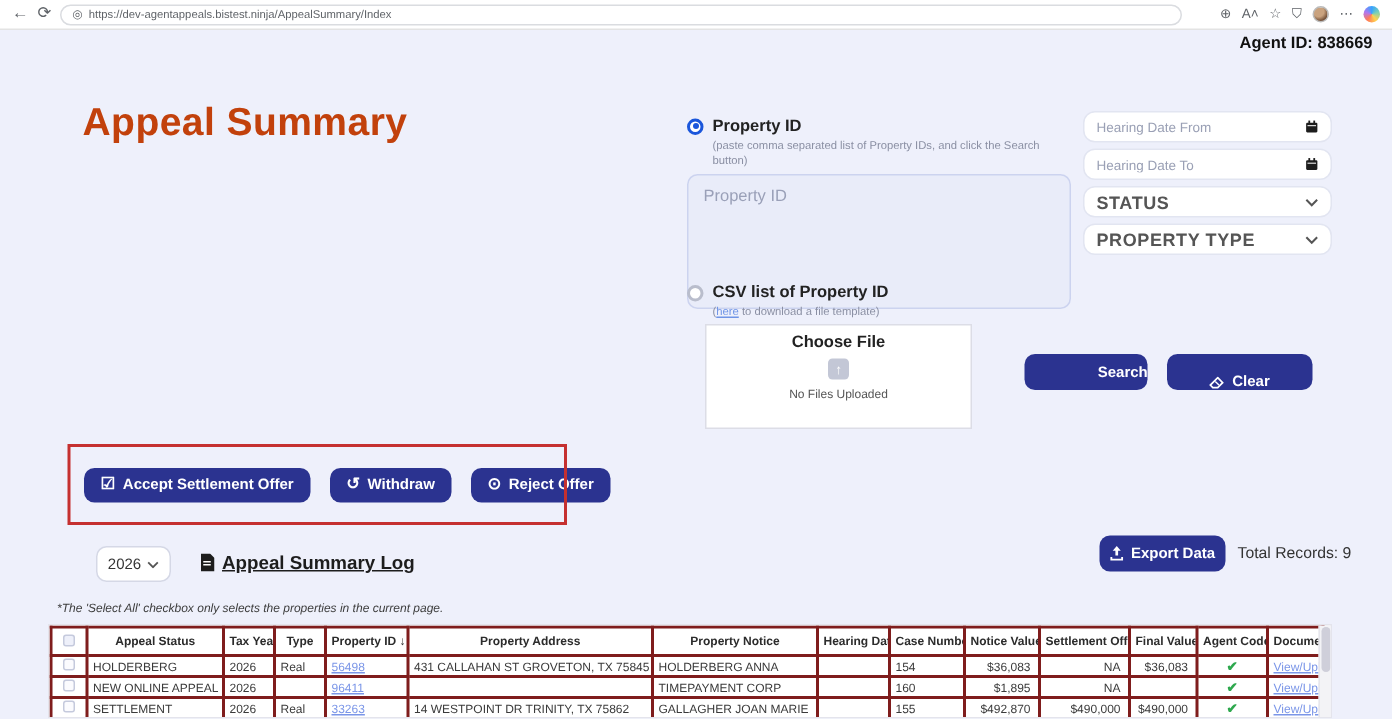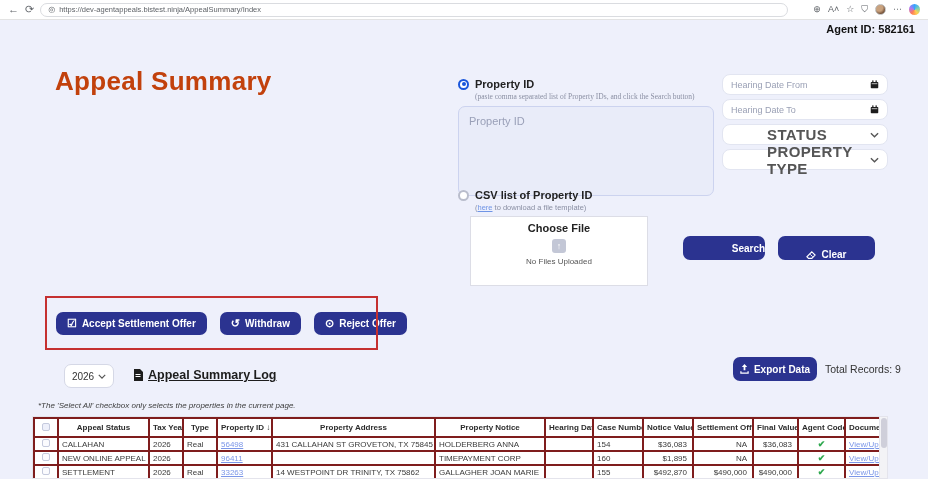--- a/index.html
+++ b/index.html
@@ -34,21 +34,21 @@
   .agent-id{ position:absolute; top:23px; right:13px; font-size:11px; font-weight:bold; color:#111;}
   .page-title{ position:absolute; top:66px; left:55px; font-size:26px; font-weight:bold; color:#c2410c; letter-spacing:0.3px;}
   
   .center-col{ position:absolute; left:458px; top:78px; width:256px;}
   .radio-row{ display:flex; align-items:center; gap:6px;}
   .radio-on{ width:11px; height:11px; border-radius:50%; border:2px solid #1a56db; background:#fff;
     display:flex; align-items:center; justify-content:center; flex:none; cursor:pointer;}
   .radio-on i{ width:4px; height:4px; border-radius:50%; background:#1a56db; display:block;}
   .radio-off{ width:11px; height:11px; border-radius:50%; border:2px solid #b9bdcc; background:#fff; flex:none; cursor:pointer;}
   .radio-label{ font-size:11px; font-weight:bold; color:#222;}
-  .hint{ font-size:7.5px; color:#8a8fa3; margin:2px 0 4px 17px; line-height:1.35; width:225px;font-family:Liberation Serif, serif;}
+  .hint{ font-size:7.5px; color:#8a8fa3; margin:2px 0 4px 17px; line-height:1.35; width:225px;}
   .pid-textarea{
     width:256px; height:90px; resize:none;
     background:#e9ecf9; border:1px solid #ccd3ef; border-radius:7px;
     padding:8px 10px; font-size:11px; color:#333;
     font-family:"Liberation Sans",sans-serif;
   }
   .pid-textarea::placeholder{ color:#9aa0b8;}
   .csv-block{ position:absolute; left:458px; top:189px; width:256px;}
   .csv-hint{ font-size:7.5px; margin:2px 0 4px 17px; color:#8a8fa3;}
   .csv-hint a{ color:#6f94e6; text-decoration:underline; cursor:pointer;}
@@ -62,21 +62,21 @@
   .no-files{ font-size:8px; color:#555; margin-top:4px;}
   
   .right-col{ position:absolute; left:722px; top:74px; width:166px; display:flex; flex-direction:column; gap:4px;}
   .field{
     height:21px; background:#fff; border:1px solid #e2e5f1; border-radius:8px;
     display:flex; align-items:center; padding:0 8px; gap:4px; cursor:pointer;
   }
   .field input{ border:0; outline:0; flex:1; font-size:9px; color:#444; background:transparent;
     font-family:"Liberation Sans",sans-serif; min-width:0;}
   .field input::placeholder{ color:#9aa0b5;}
-  .field .flabel{ flex:1; font-size:15px; font-weight:bold; color:#555; letter-spacing:0.4px;margin-left:36px;}
+  .field .flabel{ flex:1; font-size:12px; font-weight:bold; color:#555; letter-spacing:0.4px;}
   .cal-icon, .chev{ flex:none; }
   
   .btn{
     background:#2b3390; color:#fff; border:0; border-radius:7px;
     font-weight:bold; font-family:"Liberation Sans",sans-serif;
     display:inline-flex; align-items:center; justify-content:center; gap:5px; cursor:pointer;
   }
   .search-btn{ position:absolute; left:683px; top:236px; width:82px; height:24px; font-size:10px;padding-left:44px;}
   .clear-btn{ position:absolute; left:778px; top:236px; width:97px; height:24px; font-size:10px;align-items:flex-end;}
   .annotation-box{
@@ -140,21 +140,21 @@
     <span class="bicon">⊕</span>
     <span class="bicon">A˄</span>
     <span class="bicon">☆</span>
     <span class="bicon">⛉</span>
     <span class="avatar"></span>
     <span class="bicon">⋯</span>
     <span class="edge-orb"></span>
   </div>
 </div>
 
-<div class="agent-id">Agent ID: 582161</div>
+<div class="agent-id">Agent ID: 838669</div>
 <div class="page-title">Appeal Summary</div>
 
 <div class="center-col">
   <div class="radio-row">
     <span class="radio-on">
         <i></i>
       </span>
     <span class="radio-label">Property ID</span>
   </div>
   <div class="hint">(paste comma separated list of Property IDs, and click the Search button)</div>
@@ -294,21 +294,21 @@
           <th>Notice Value</th>
           <th>Settlement Offer</th>
           <th>Final Value</th>
           <th>Agent Coded</th>
           <th>Documents</th>
         </tr>
       </thead>
     <tbody id="table-body">
         <tr>
           <td class="center"><span class="cb"></span></td>
-          <td>CALLAHAN</td>
+          <td>HOLDERBERG</td>
           <td>2026</td>
           <td>Real</td>
           <td><a class="cell-link">56498</a></td>
           <td>431 CALLAHAN ST GROVETON, TX 75845</td>
           <td>HOLDERBERG ANNA</td>
           <td></td>
           <td>154</td>
           <td class="money">$36,083</td>
           <td class="money">NA</td>
           <td class="money">$36,083</td>

